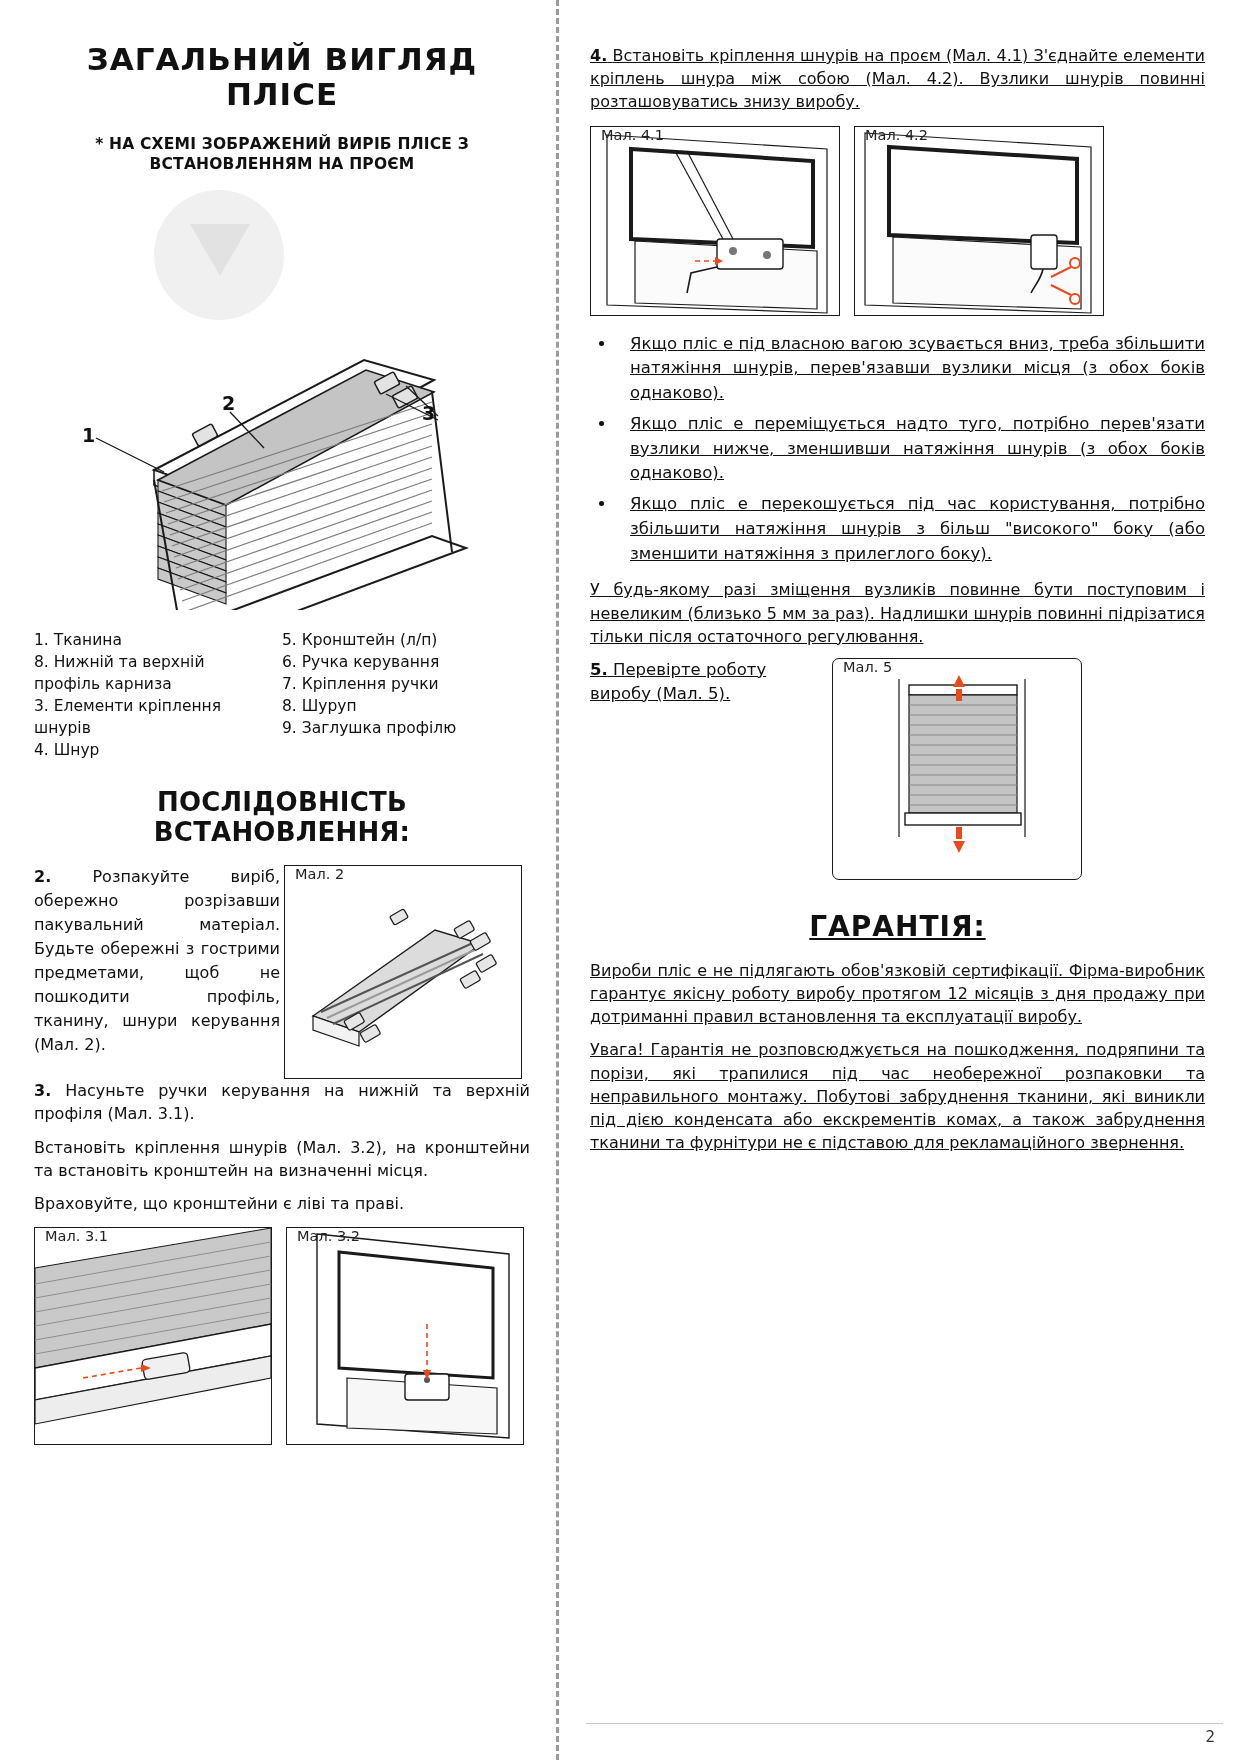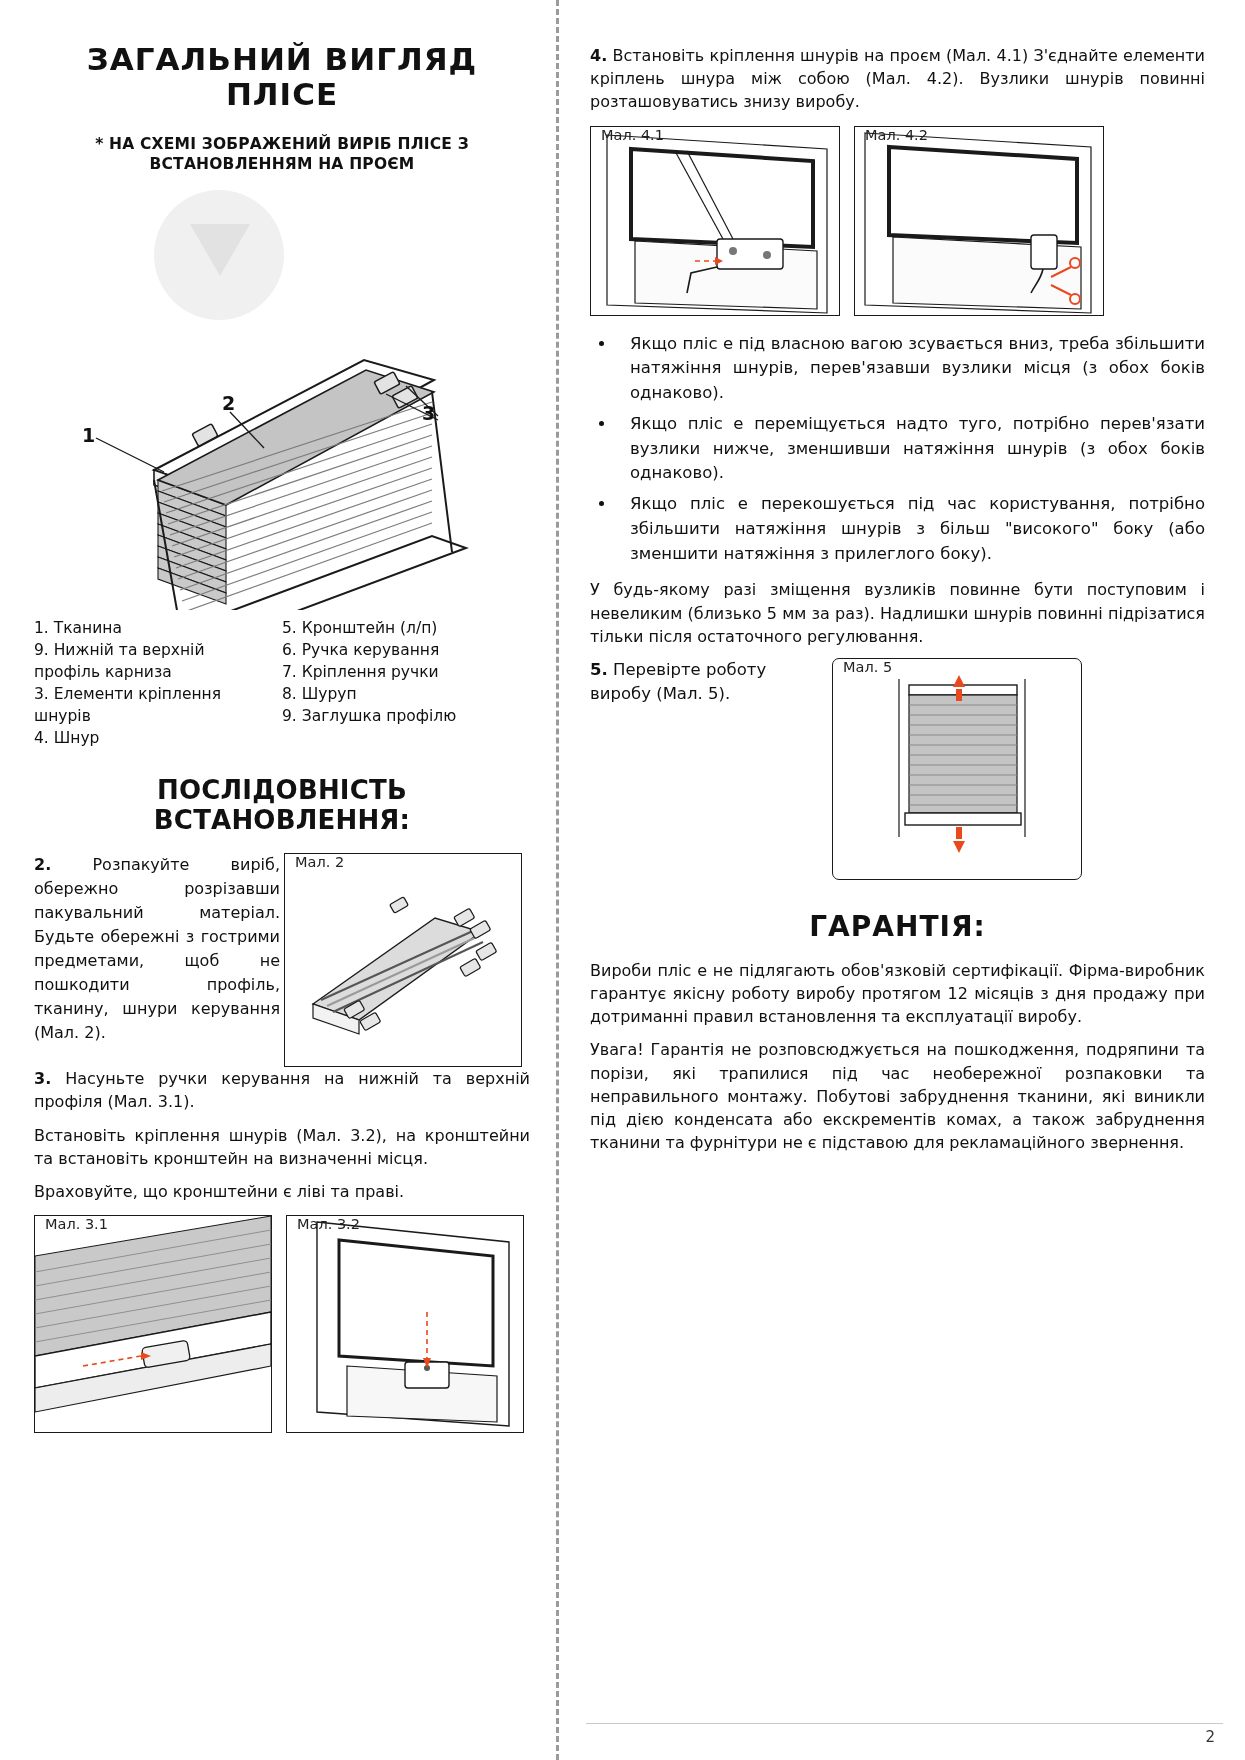--- a/index.html
+++ b/index.html
@@ -27,20 +27,21 @@
     width:0;
     border-left:3px dashed #9a9a9a;
     margin:0 0 0 0;
     height:1760px;
     position:absolute;
     left:556px;top:0;
   }
   .col-right{
     width:689px;
     padding:44px 40px 0 34px;
+    text-decoration:underline;
   }
 
   
   h1.title{
     font-size:31px;
     font-weight:bold;
     text-align:center;
     letter-spacing:1px;
     margin:8px 0 2px 0;
     line-height:1.12;
@@ -85,21 +86,21 @@
     position:absolute;left:36px;top:34px;
     border-left:30px solid transparent;
     border-right:30px solid transparent;
     border-top:52px solid #e2e2e2;
   }
   svg.fig{position:absolute;left:0;top:0;z-index:1;}
 
   
   .legend{
     display:flex;
-    margin-top:7px;
+    margin-top:19px;
     font-size:15.5px;
     line-height:1.42;
   }
   .legend ol{
     margin:0;padding:0;list-style:none;
   }
   .legend li{white-space:pre-line;}
   .legend-col1{width:250px;}
   .legend-col2{width:250px;}
 
@@ -251,21 +252,21 @@
           <text x="228" y="560">7</text>
           <text x="110" y="580">8</text>
           <text x="104" y="480">9</text>
         </g>
       </svg>
     </div>
 
     <div class="legend">
       <ol class="legend-col1">
         <li>1. Тканина</li>
-        <li>9. Нижній та верхній
+        <li>8. Нижній та верхній
     профіль карниза</li>
         <li>3. Елементи кріплення
     шнурів</li>
         <li>4. Шнур</li>
       </ol>
       <ol class="legend-col2">
         <li>5. Кронштейн (л/п)</li>
         <li>6. Ручка керування</li>
         <li>7. Кріплення ручки</li>
         <li>8. Шуруп</li>

